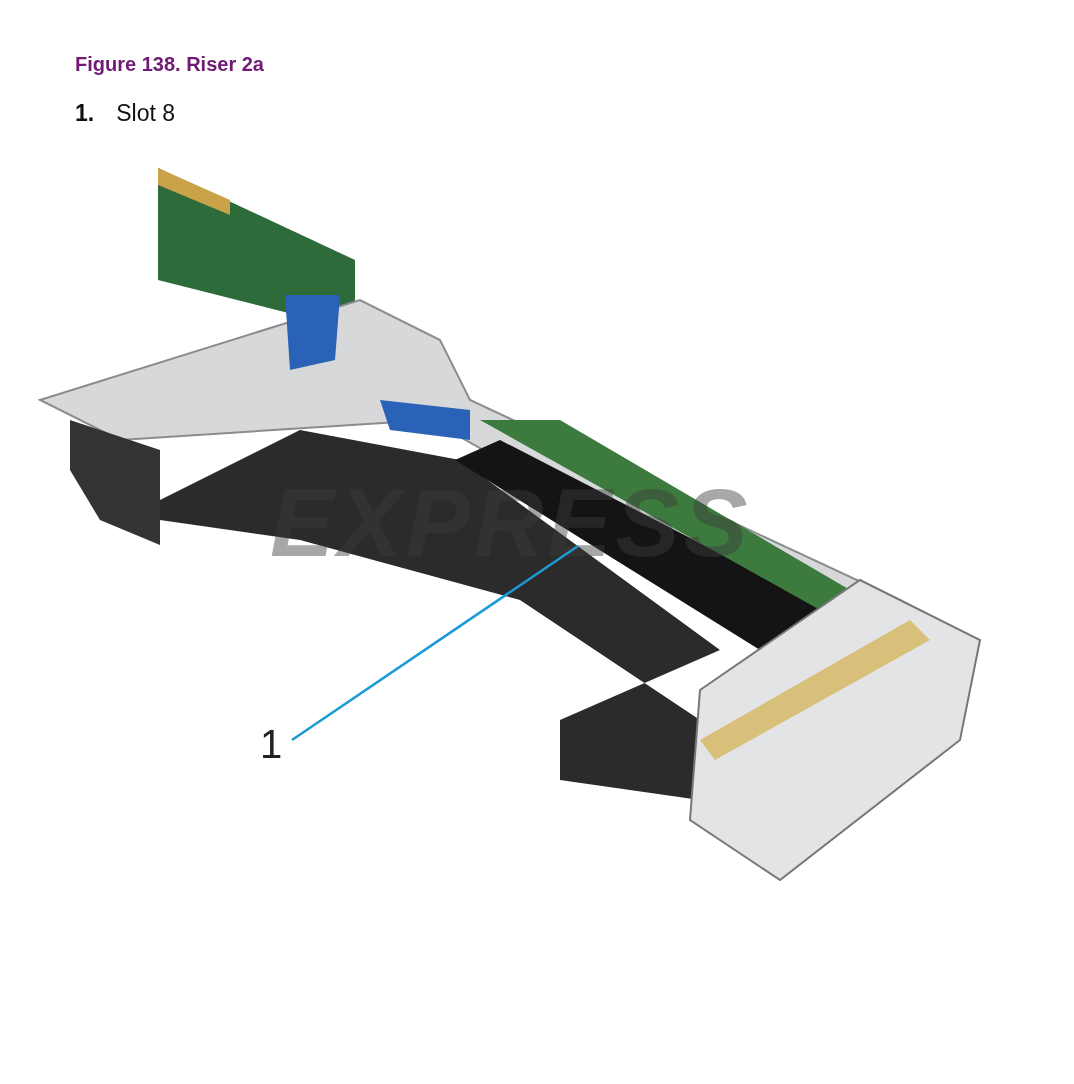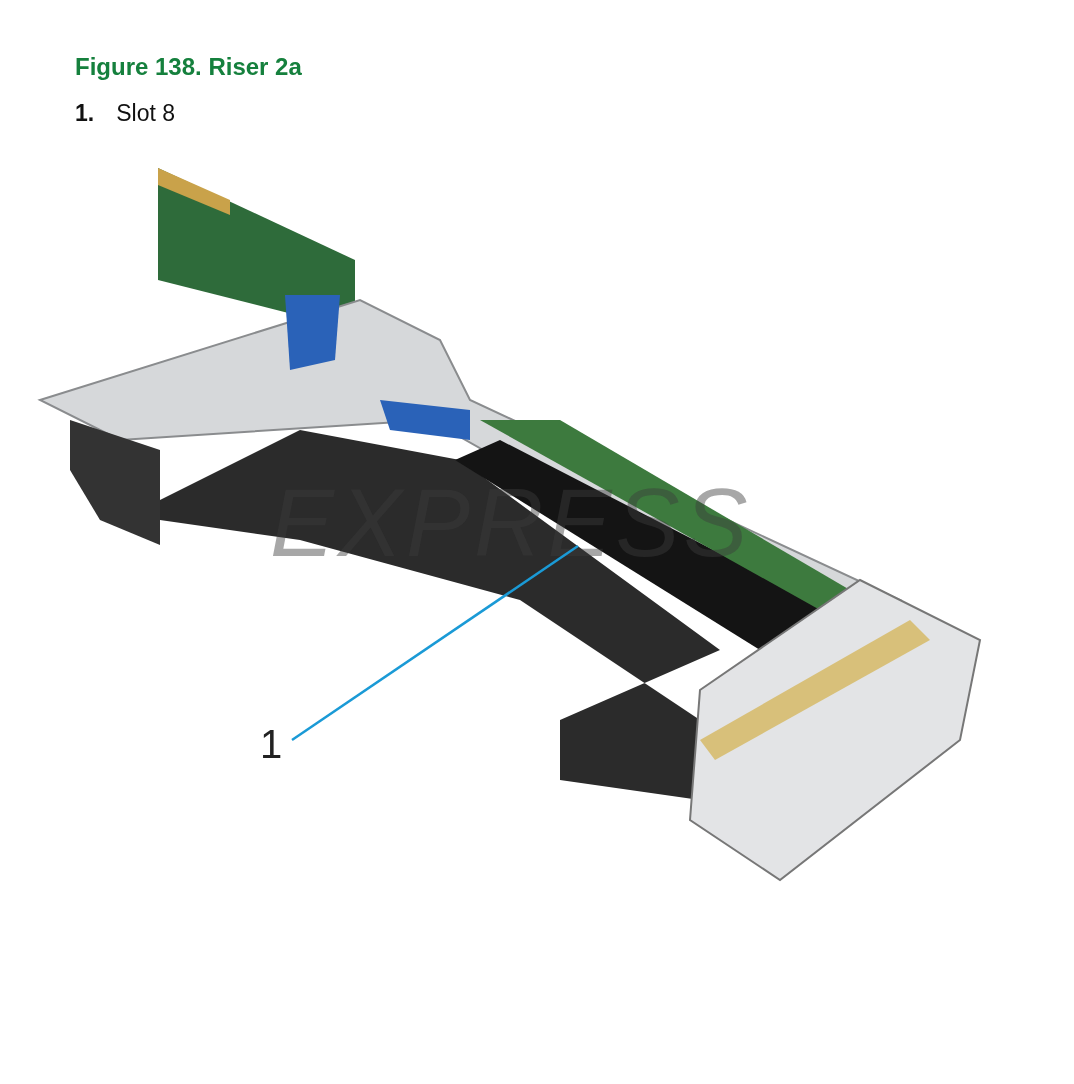--- a/index.html
+++ b/index.html
@@ -1,22 +1,22 @@
 <!DOCTYPE html>
 <html><head>
 <meta charset="utf-8">
 <style>
   html, body { margin: 0; padding: 0; background: #ffffff; }
   body { width: 1074px; height: 1084px; position: relative; overflow: hidden; font-family: "Liberation Sans", sans-serif; }
-  .caption { position: absolute; left: 75px; top: 53px; font-size: 24px; font-weight: bold; color: #15803d; }
+  .caption { position: absolute; left: 75px; top: 53px; font-size: 20px; font-weight: bold; color: #701a75; }
   .legend { position: absolute; left: 75px; top: 100px; font-size: 23px; color: #111; display: flex; gap: 22px; }
   .legend .num { font-weight: bold; }
   .figure { position: absolute; left: 0; top: 140px; width: 1074px; height: 820px; }
   .callout-label { position: absolute; left: 260px; top: 722px; font-size: 40px; color: #222; }
-  .watermark { position: absolute; left: 270px; top: 468px; font-size: 96px; font-weight: normal; font-style: italic; color: rgba(60,60,60,0.45); letter-spacing: 4px; }
+  .watermark { position: absolute; left: 270px; top: 468px; font-size: 96px; font-weight: bold; font-style: italic; color: rgba(60,60,60,0.45); letter-spacing: 4px; }
 </style>
 </head>
 <body>
 
 <div class="caption">Figure 138. Riser 2a</div>
 
 <div class="legend">
   <span class="num">1.</span>
   <span>Slot 8</span>
 </div>

